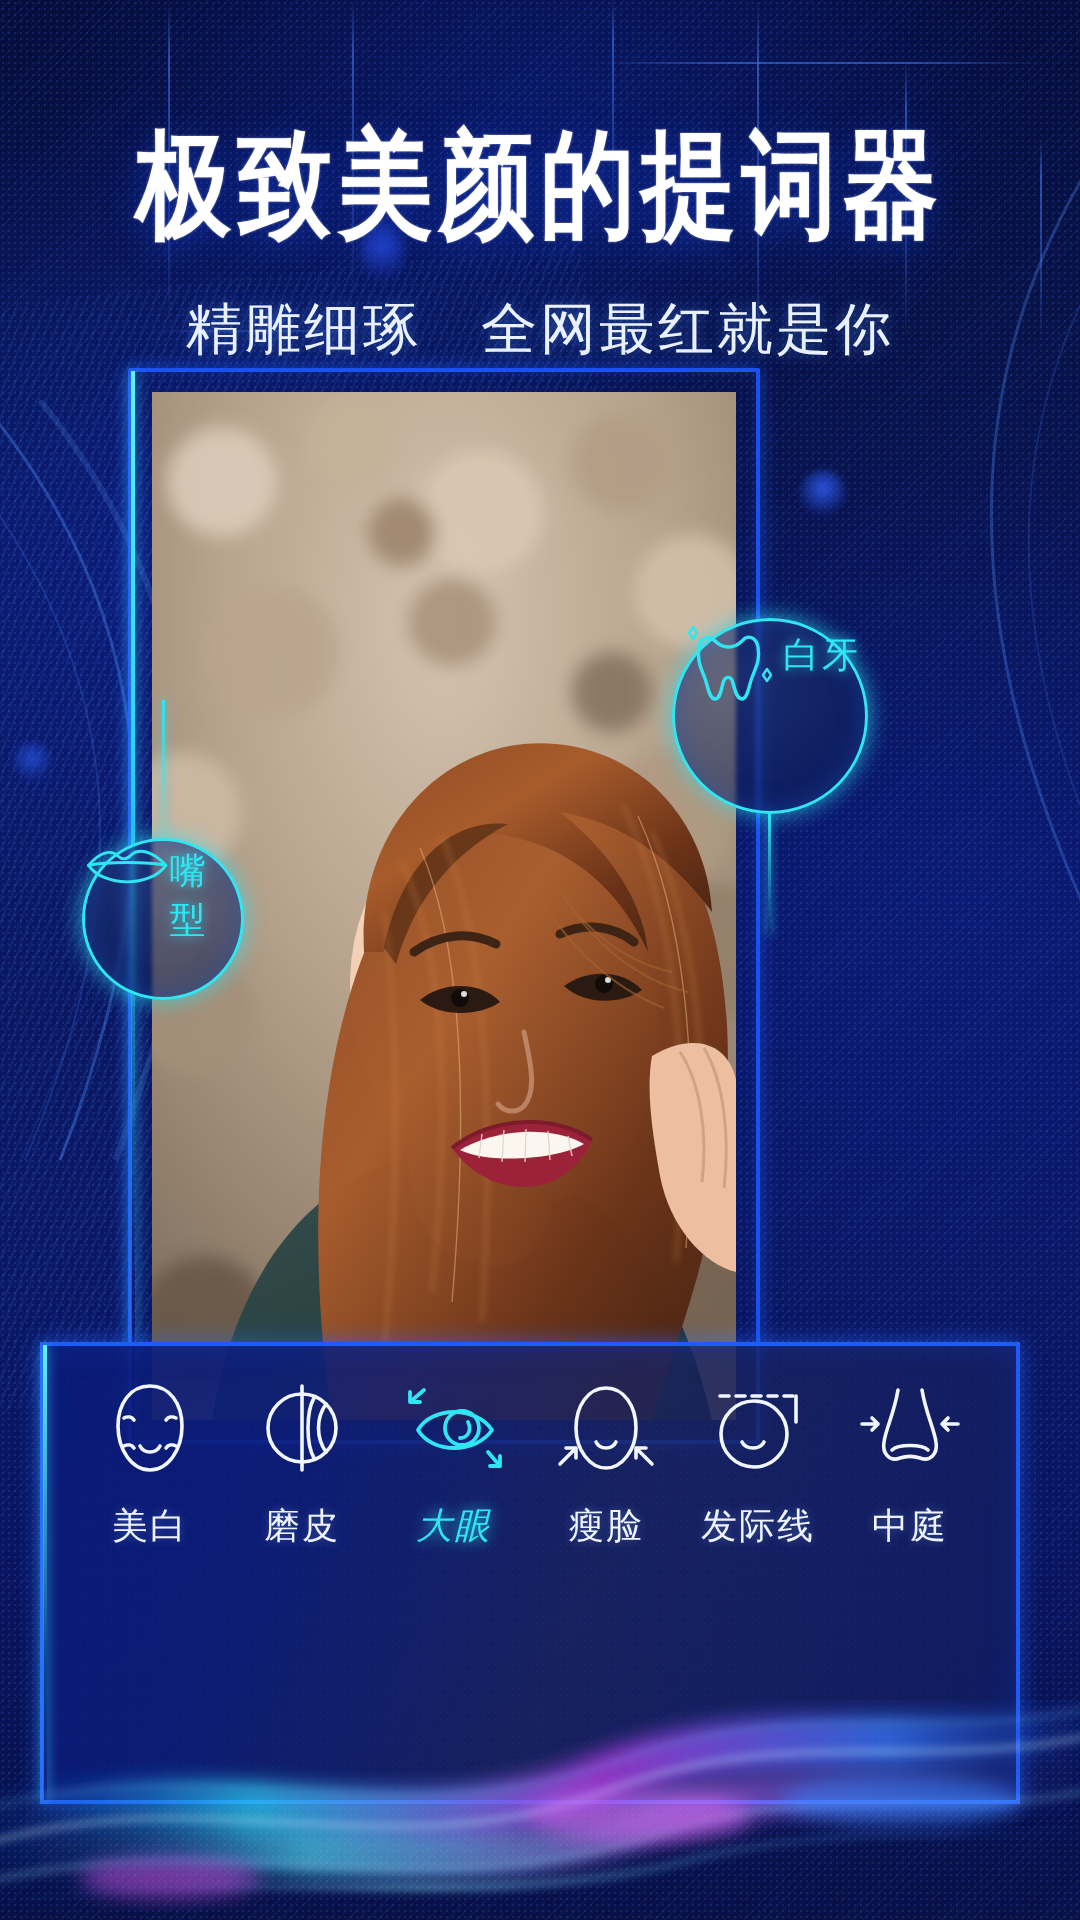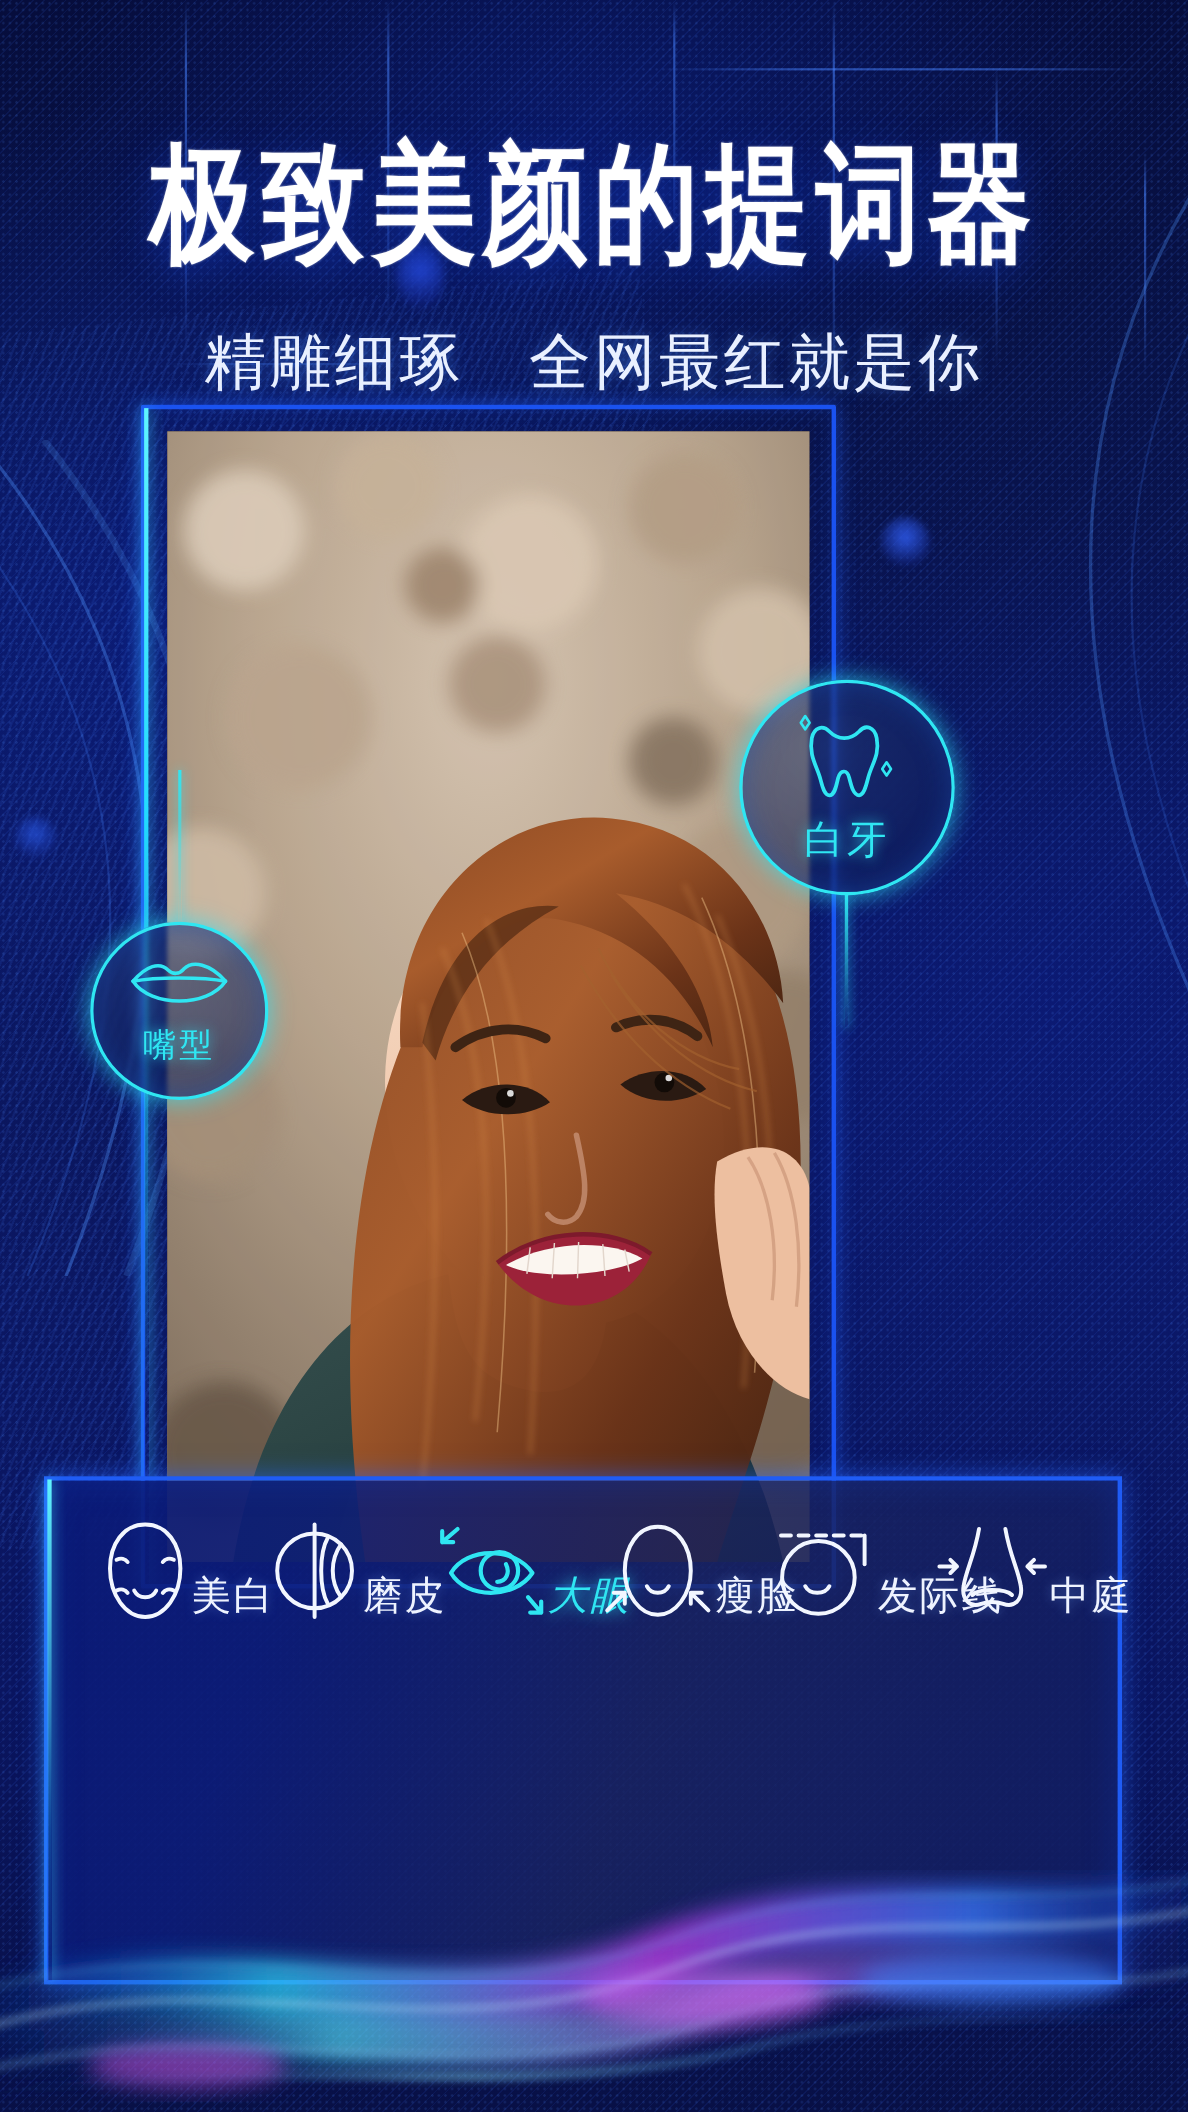--- a/index.html
+++ b/index.html
@@ -106,29 +106,29 @@
   .photo svg { display:block; width:100%; height:100%; }
 
   
   .badge {
     position:absolute;
     border-radius:50%;
     border:3px solid #2fe6f2;
     box-shadow:0 0 22px rgba(45,225,245,.75), inset 0 0 26px rgba(30,90,190,.45);
     background:radial-gradient(circle at 38% 30%, rgba(38,62,120,.52), rgba(16,30,86,.58) 70%, rgba(12,24,74,.62) 100%);
     backdrop-filter:blur(2px);
-    display:flex; flex-direction:column; align-items:center; justify-content:center;
+    display:flex; flex-direction:row; align-items:flex-start; justify-content:center;
   }
   .badge .blabel {
     color:#2fe6f2; font-size:36px; letter-spacing:3px; margin-top:10px;
     text-shadow:0 0 12px rgba(45,225,245,.85);
   }
   .badge-teeth { left:672px; top:618px; width:196px; height:196px; }
   .badge-mouth { left:82px; top:838px; width:162px; height:162px; }
-  .badge-mouth .blabel { font-size:30px; margin-top:6px; }
+  .badge-mouth .blabel { font-size:36px; margin-top:6px; }
 
   .stem { position:absolute; width:3px; background:linear-gradient(180deg,#2fe6f2,rgba(47,230,242,.05)); box-shadow:0 0 10px rgba(45,225,245,.8); }
   .stem-teeth { left:768px; top:812px; height:122px; }
   .stem-mouth { left:162px; top:700px; height:142px; }
 
   
   .toolbar {
     position:absolute; left:40px; top:1342px; width:980px; height:462px;
     border:4px solid #1f5cf5;
     box-shadow:0 0 20px rgba(35,100,255,.6), inset 0 0 30px rgba(20,60,180,.35);
@@ -137,21 +137,21 @@
   .toolbar::before {
     content:""; position:absolute; left:-1px; top:-1px; bottom:-1px; width:4px;
     background:linear-gradient(180deg,#5ff4ff 0%, rgba(34,217,255,.2) 70%, rgba(34,217,255,0) 100%);
     box-shadow:0 0 12px rgba(70,230,255,.8);
   }
   .tool-row {
     position:absolute; left:0; right:0; top:34px;
     display:flex; justify-content:space-between; padding:0 46px;
   }
   .tool {
-    width:120px; display:flex; align-items:flex-end; cursor:pointer;
+    width:120px; display:flex; flex-direction:column; align-items:center; cursor:pointer;
   }
   .tool .ico { height:96px; display:flex; align-items:center; justify-content:center; }
   .tool .tlabel {
     margin-top:26px; font-size:36px; letter-spacing:2px; color:#eef3ff;
     text-shadow:0 0 10px rgba(120,170,255,.4); white-space:nowrap;
   }
   .tool.active .tlabel { color:#2fe6f2; text-shadow:0 0 14px rgba(45,225,245,.9);font-style:italic; }
 
   
   .aurora { position:absolute; left:0; bottom:0; width:1080px; height:300px; overflow:hidden; }

